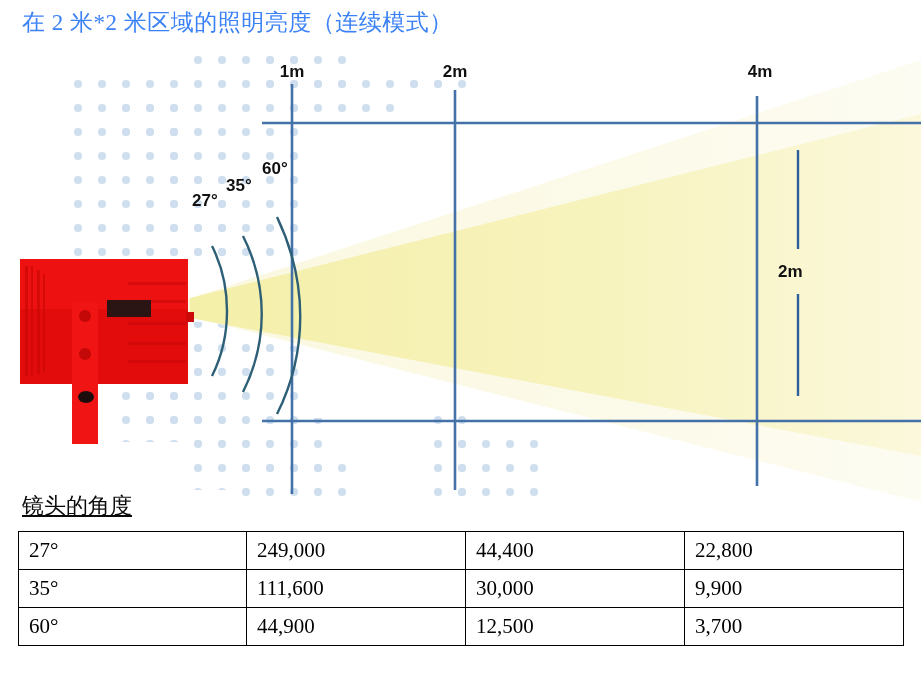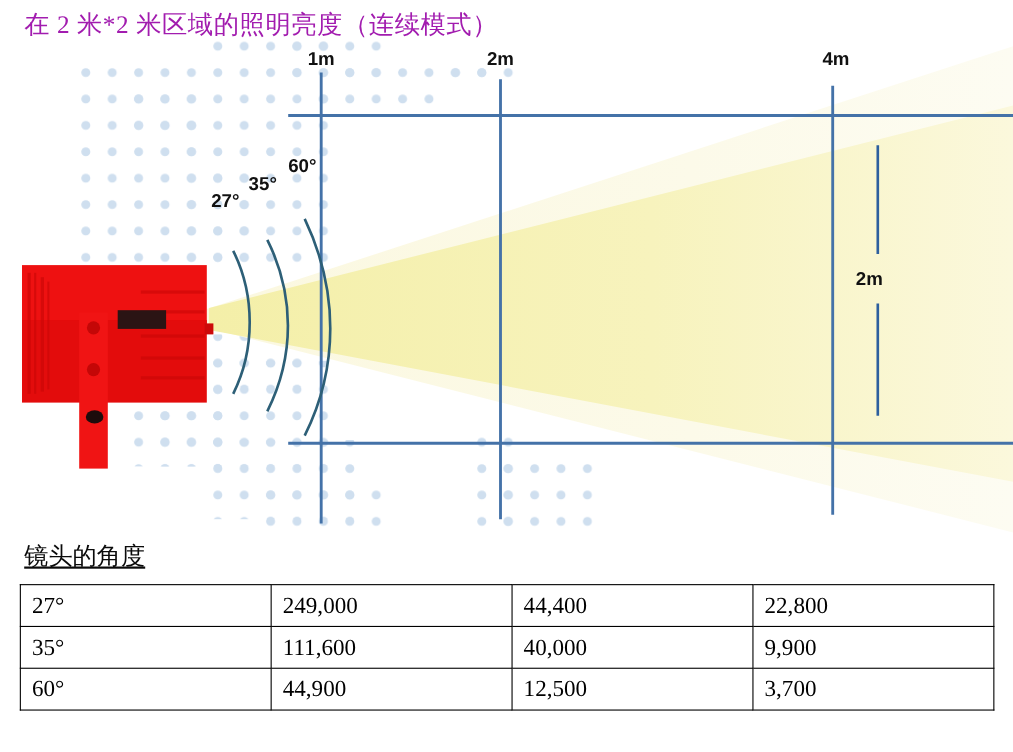--- a/index.html
+++ b/index.html
@@ -18,29 +18,29 @@
 
   
   .slide-title {
     position: absolute;
     left: 22px;
     top: 8px;
     font-family: "Liberation Serif", "DejaVu Serif", serif;
     font-size: 23px;
     line-height: 30px;
     letter-spacing: 0.5px;
-    color: #a21caf;
+    color: #3b82f6;
     white-space: nowrap;
   }
 
   
   .diagram {
     position: absolute;
     left: 0;
-    top: 36px;
+    top: 54px;
     width: 921px;
     height: 450px;
   }
   .diagram svg {
     display: block;
   }
 
   
   .section-heading {
     position: absolute;
@@ -220,21 +220,21 @@
   <tbody>
     <tr>
       <td>27°</td>
       <td>249,000</td>
       <td>44,400</td>
       <td>22,800</td>
     </tr>
     <tr>
       <td>35°</td>
       <td>111,600</td>
-      <td>40,000</td>
+      <td>30,000</td>
       <td>9,900</td>
     </tr>
     <tr>
       <td>60°</td>
       <td>44,900</td>
       <td>12,500</td>
       <td>3,700</td>
     </tr>
   </tbody>
 </table>

